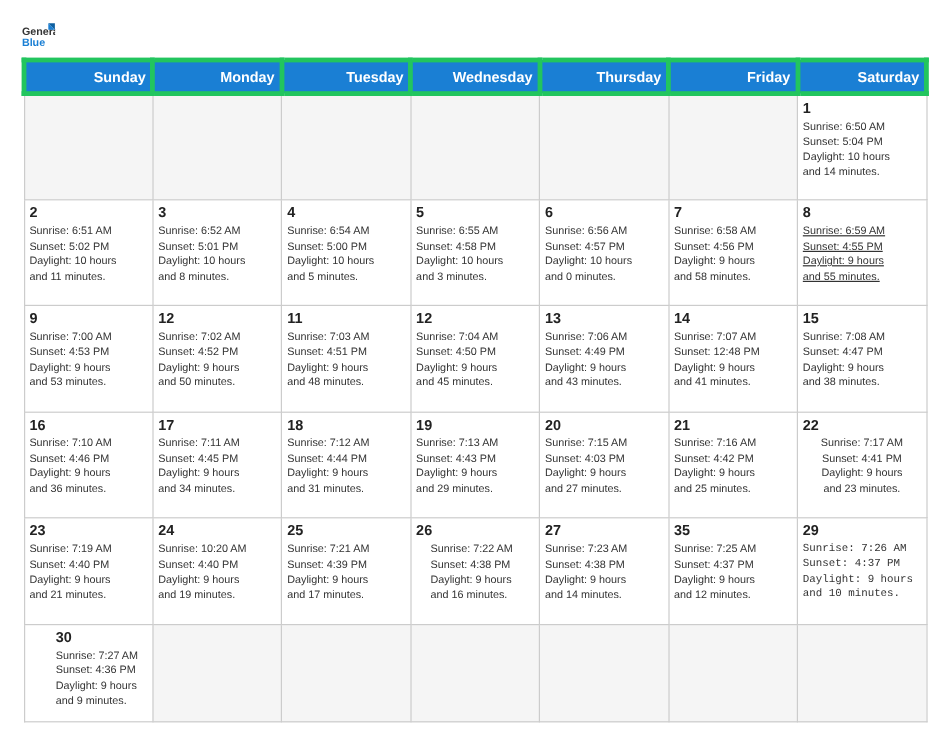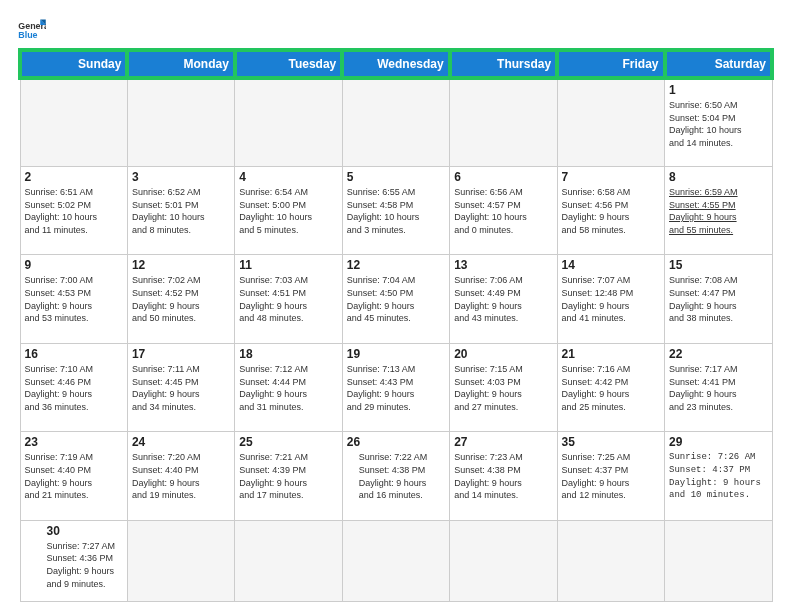--- a/index.html
+++ b/index.html
@@ -277,37 +277,37 @@
           </td>
           <td>
             <span class="day-num">21</span>
             <div class="day-info" style="white-space: pre-line;">Sunrise: 7:16 AM
 Sunset: 4:42 PM
 Daylight: 9 hours
 and 25 minutes.</div>
           </td>
           <td>
             <span class="day-num">22</span>
-            <div class="day-info" style="white-space: pre-line;">Sunrise: 7:17 AM
+            <div class="day-info" style="white-space: pre-line; text-align: center;">Sunrise: 7:17 AM
 Sunset: 4:41 PM
 Daylight: 9 hours
 and 23 minutes.</div>
           </td>
         </tr>
         <tr>
           <td>
             <span class="day-num">23</span>
             <div class="day-info" style="white-space: pre-line;">Sunrise: 7:19 AM
 Sunset: 4:40 PM
 Daylight: 9 hours
 and 21 minutes.</div>
           </td>
           <td>
             <span class="day-num">24</span>
-            <div class="day-info" style="white-space: pre-line;">Sunrise: 7:20 AM
+            <div class="day-info" style="white-space: pre-line;">Sunrise: 10:20 AM
 Sunset: 4:40 PM
 Daylight: 9 hours
 and 19 minutes.</div>
           </td>
           <td>
             <span class="day-num">25</span>
             <div class="day-info" style="white-space: pre-line;">Sunrise: 7:21 AM
 Sunset: 4:39 PM
 Daylight: 9 hours
 and 17 minutes.</div>

